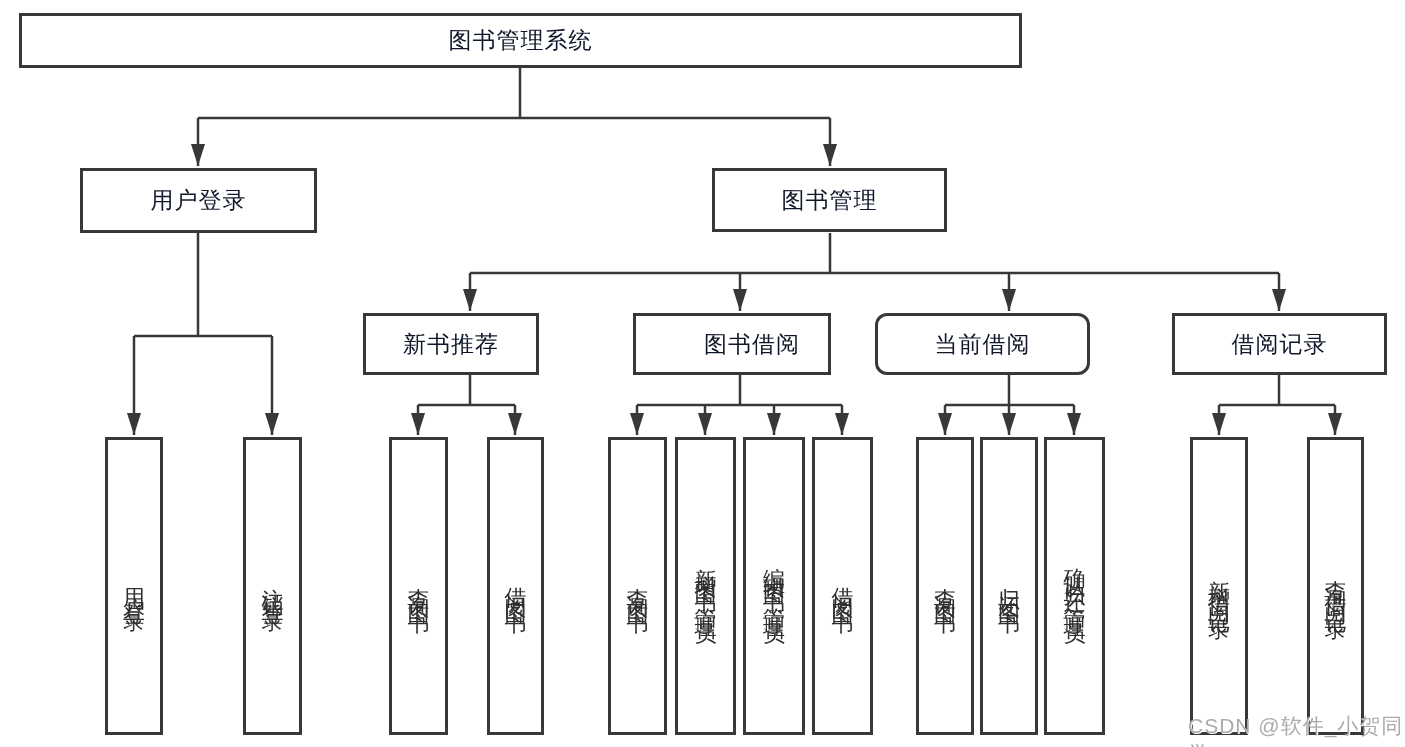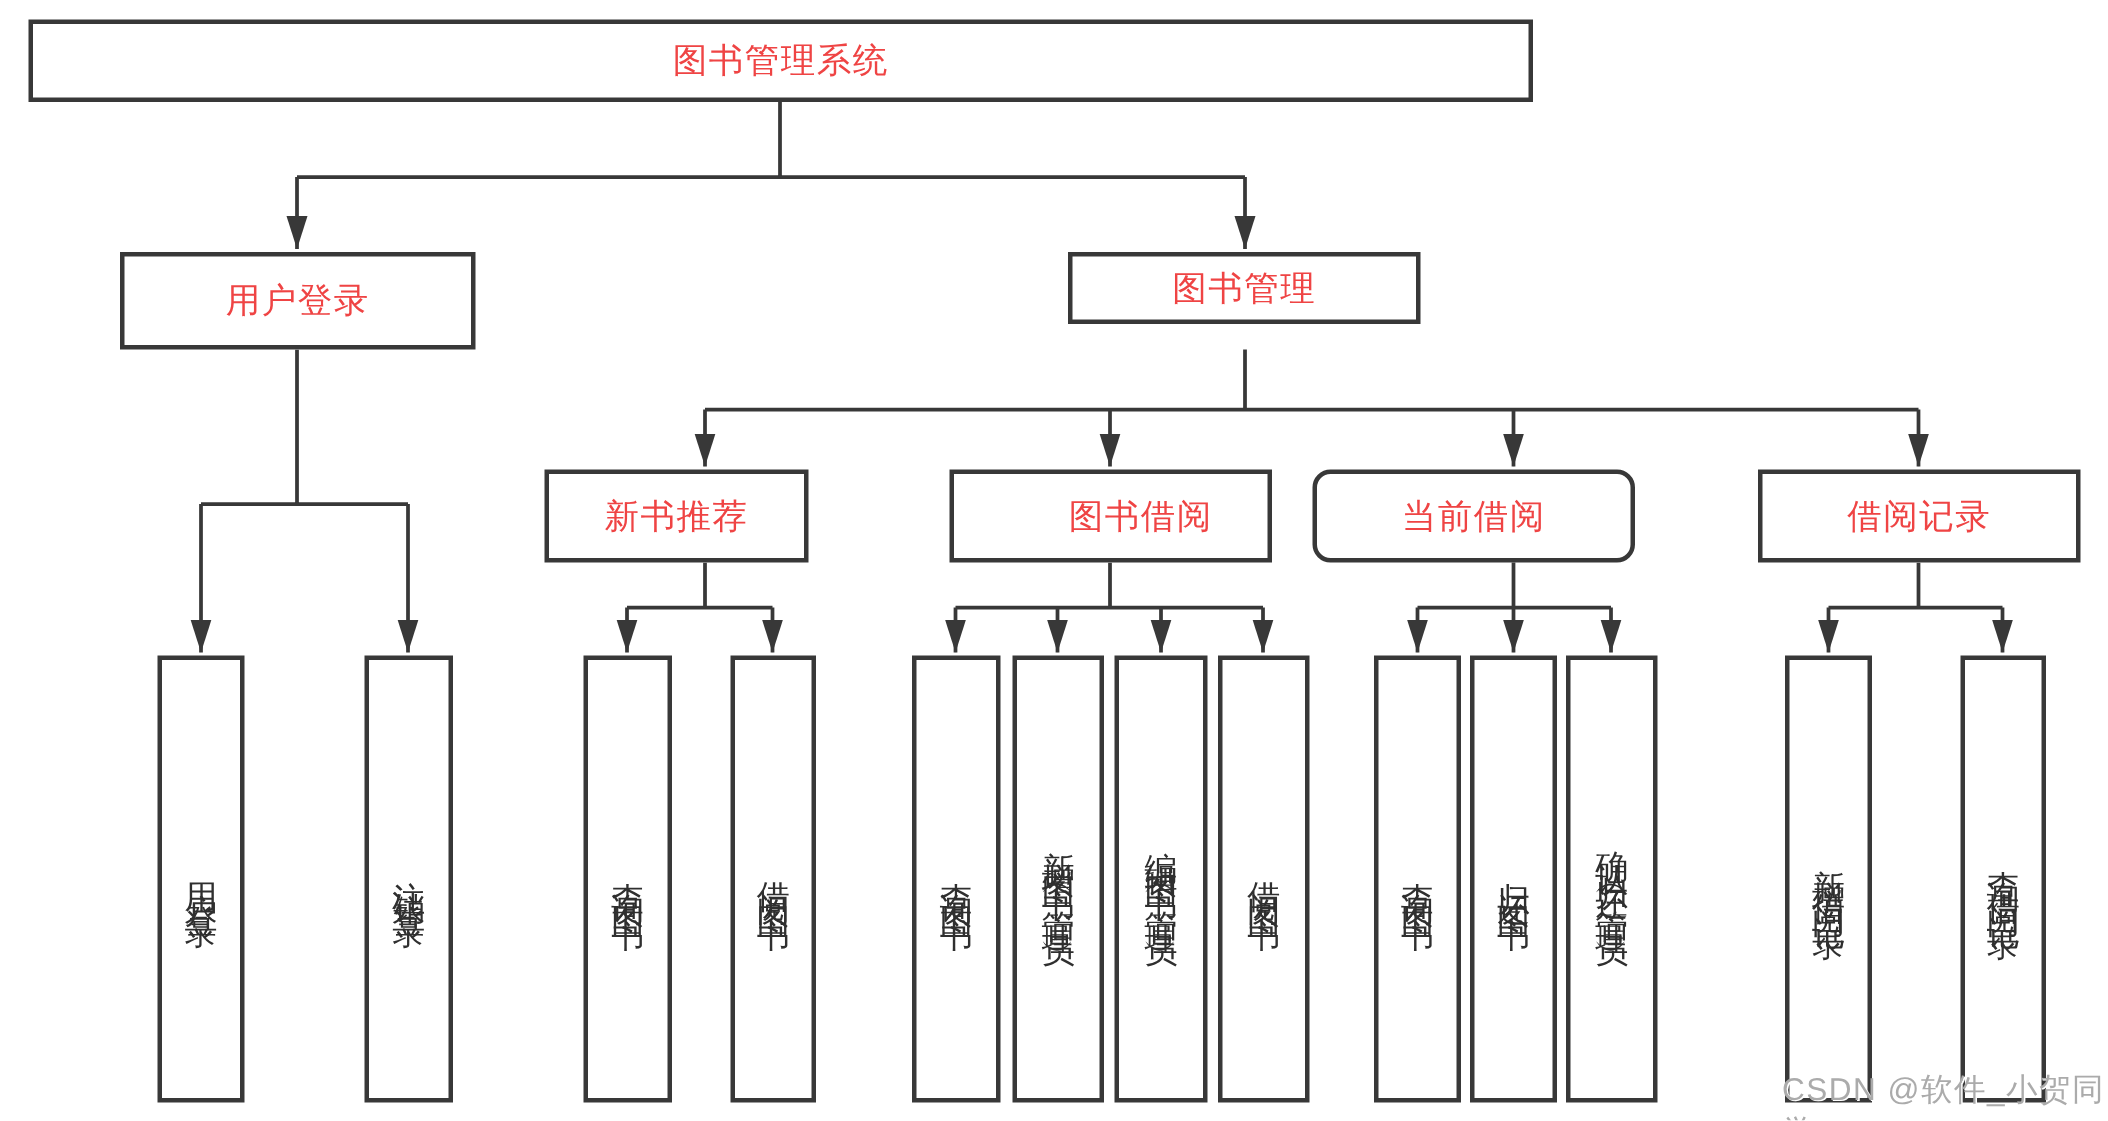--- a/index.html
+++ b/index.html
@@ -4,21 +4,21 @@
 <style>
   html,body{margin:0;padding:0;background:#fff;}
   #canvas{
     position:relative;width:1405px;height:747px;background:#fff;overflow:hidden;
     font-family:"Liberation Sans","DejaVu Sans",sans-serif;color:#2f2f2f;
   }
   #wires{position:absolute;left:0;top:0;width:1405px;height:747px;}
   .h-node{
     position:absolute;box-sizing:border-box;background:#fff;
     border:3px solid #383838;display:flex;align-items:center;justify-content:center;
-    font-size:23px;letter-spacing:1px;color:#ef4444;z-index:2;
+    font-size:23px;letter-spacing:1px;color:#0f172a;z-index:2;
   }
   .v-node{
     position:absolute;top:437px;height:298px;box-sizing:border-box;background:#fff;
     border:3px solid #383838;display:flex;align-items:center;justify-content:center;
     z-index:2;
   }
   .v-node span{
     writing-mode:vertical-rl;text-orientation:mixed;
     font-size:22px;letter-spacing:8px;color:#2f2f2f;line-height:1;
   }
@@ -72,24 +72,24 @@
 
       <path d="M1279,375 V405 M1219,405 H1335"></path>
       <line x1="1219" y1="405" x2="1219" y2="435" marker-end="url(#ah)"></line>
       <line x1="1335" y1="405" x2="1335" y2="435" marker-end="url(#ah)"></line>
     </g>
   </svg>
 
   <div class="h-node" style="left:19px;top:13px;width:1003px;height:55px;">图书管理系统</div>
 
   <div class="h-node" style="left:80px;top:168px;width:237px;height:65px;">用户登录</div>
-  <div class="h-node" style="left:712px;top:168px;width:235px;height:48px;">图书管理</div>
+  <div class="h-node" style="left:712px;top:168px;width:235px;height:64px;">图书管理</div>
 
   <div class="h-node" style="left:363px;top:313px;width:176px;height:62px;">新书推荐</div>
-  <div class="h-node" style="left:633px;top:313px;width:215px;height:62px;padding-left:40px;">图书借阅</div>
+  <div class="h-node" style="left:633px;top:313px;width:198px;height:62px;padding-left:40px;">图书借阅</div>
   <div class="h-node" style="left:875px;top:313px;width:215px;height:62px;border-radius:12px;">当前借阅</div>
   <div class="h-node" style="left:1172px;top:313px;width:215px;height:62px;">借阅记录</div>
 
   <div class="v-node" style="left:105px;width:58px;">
     <span>用户登录</span>
     </div>
   <div class="v-node" style="left:243px;width:59px;">
     <span>注销登录</span>
     </div>
 

